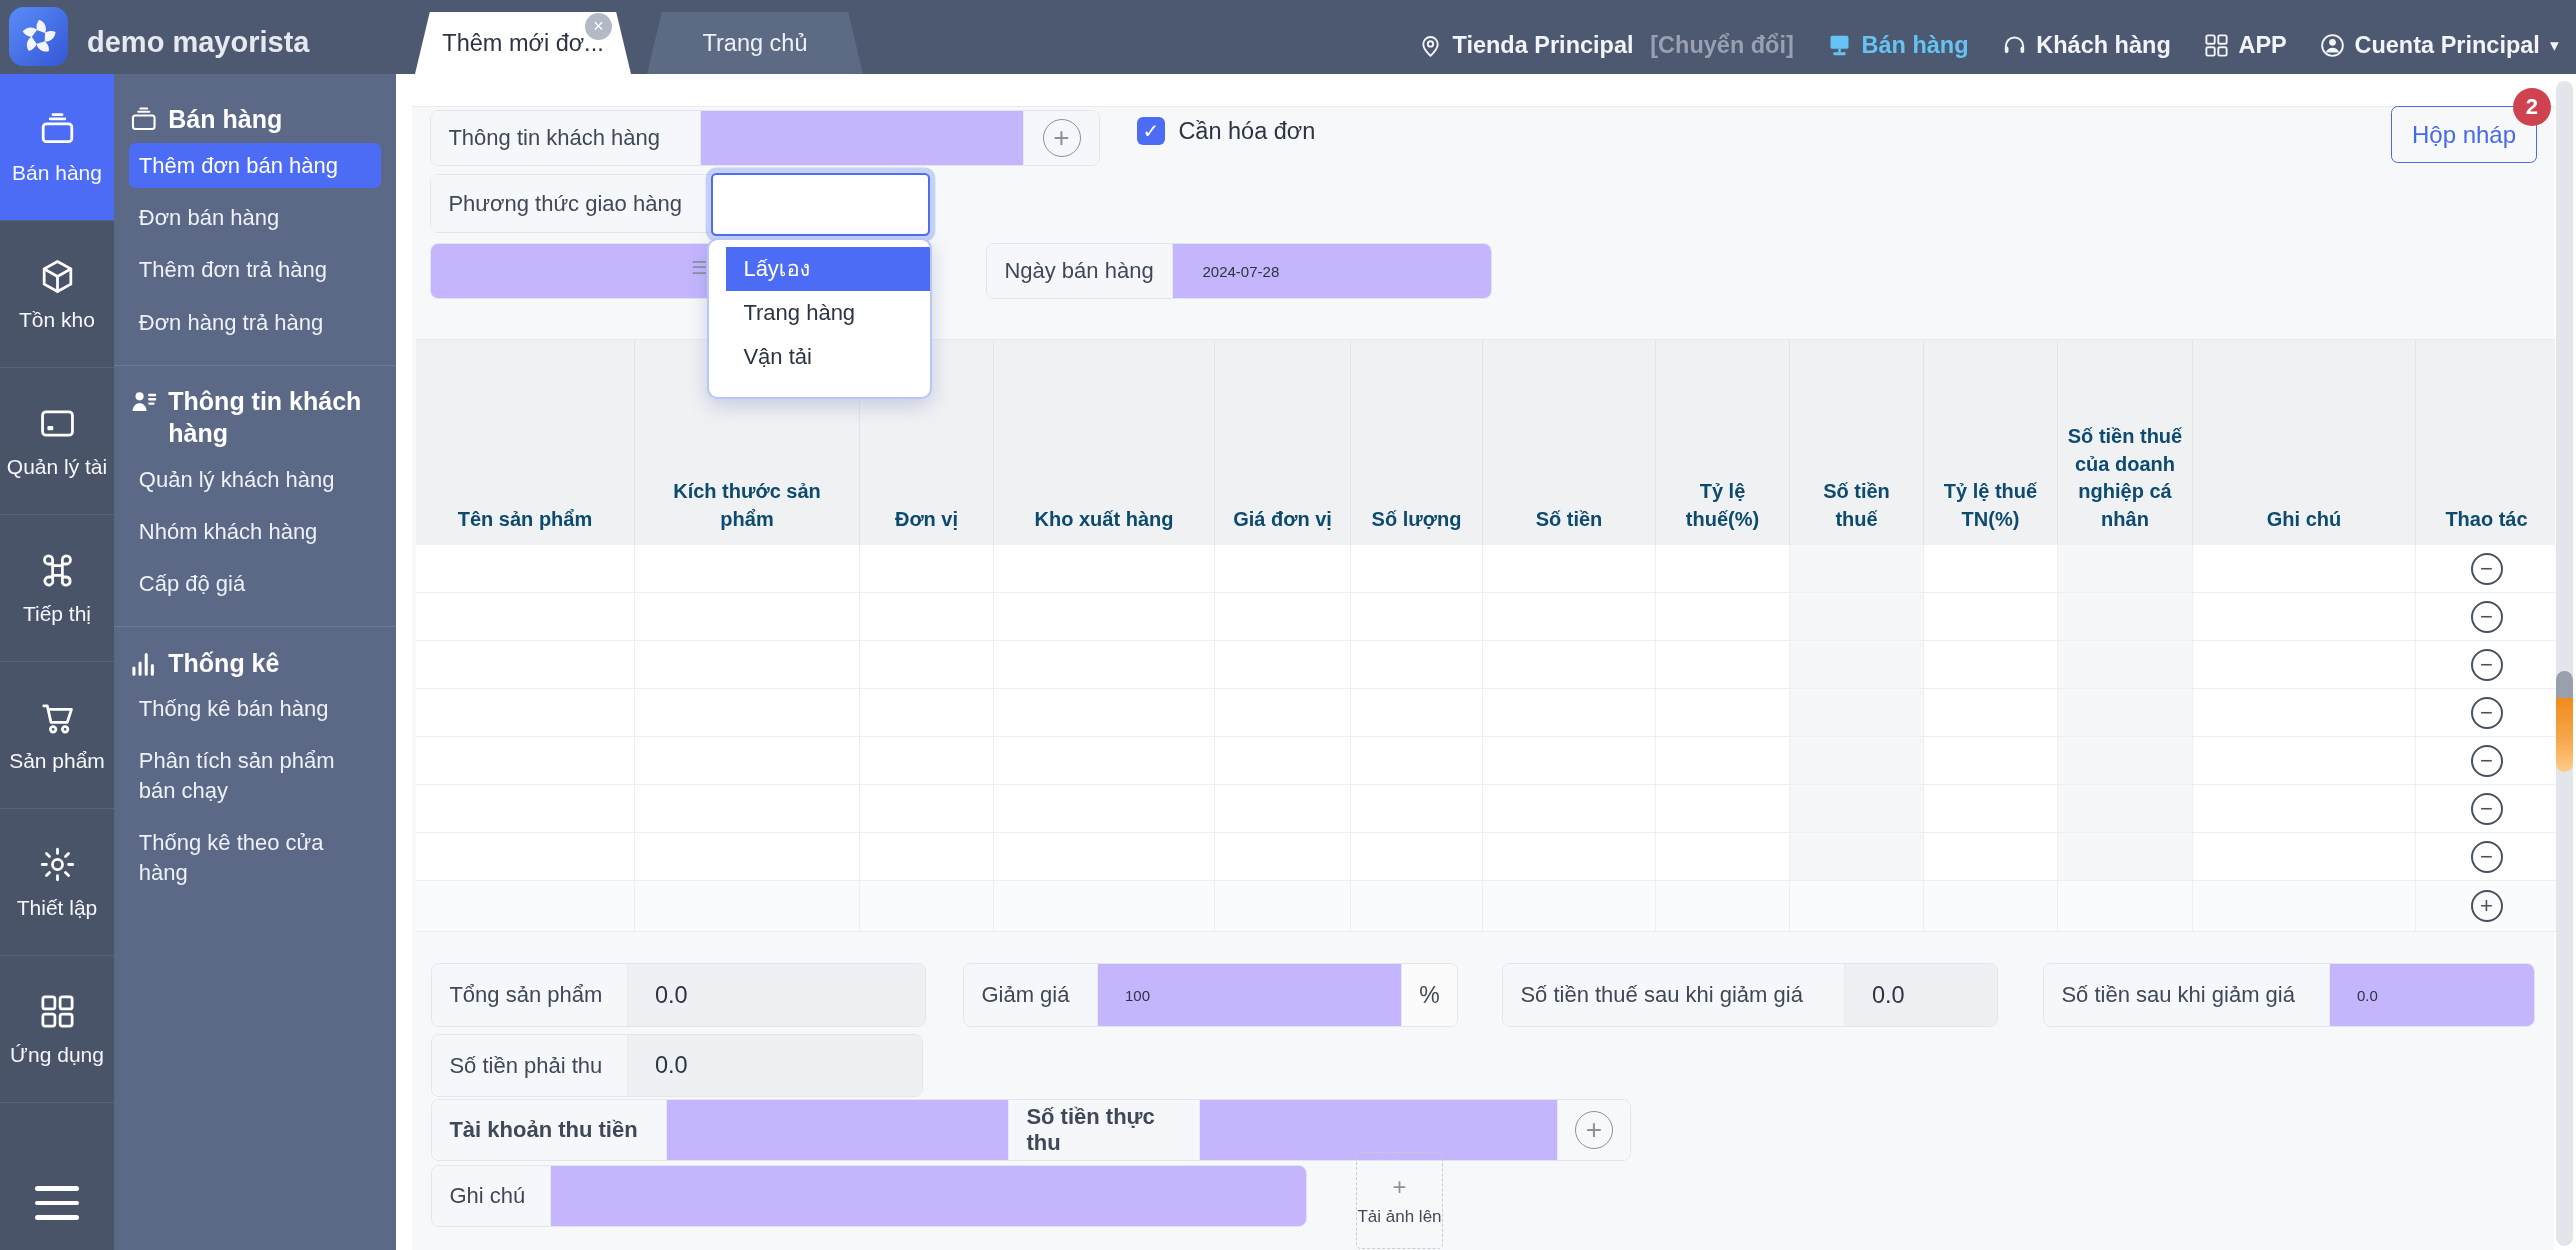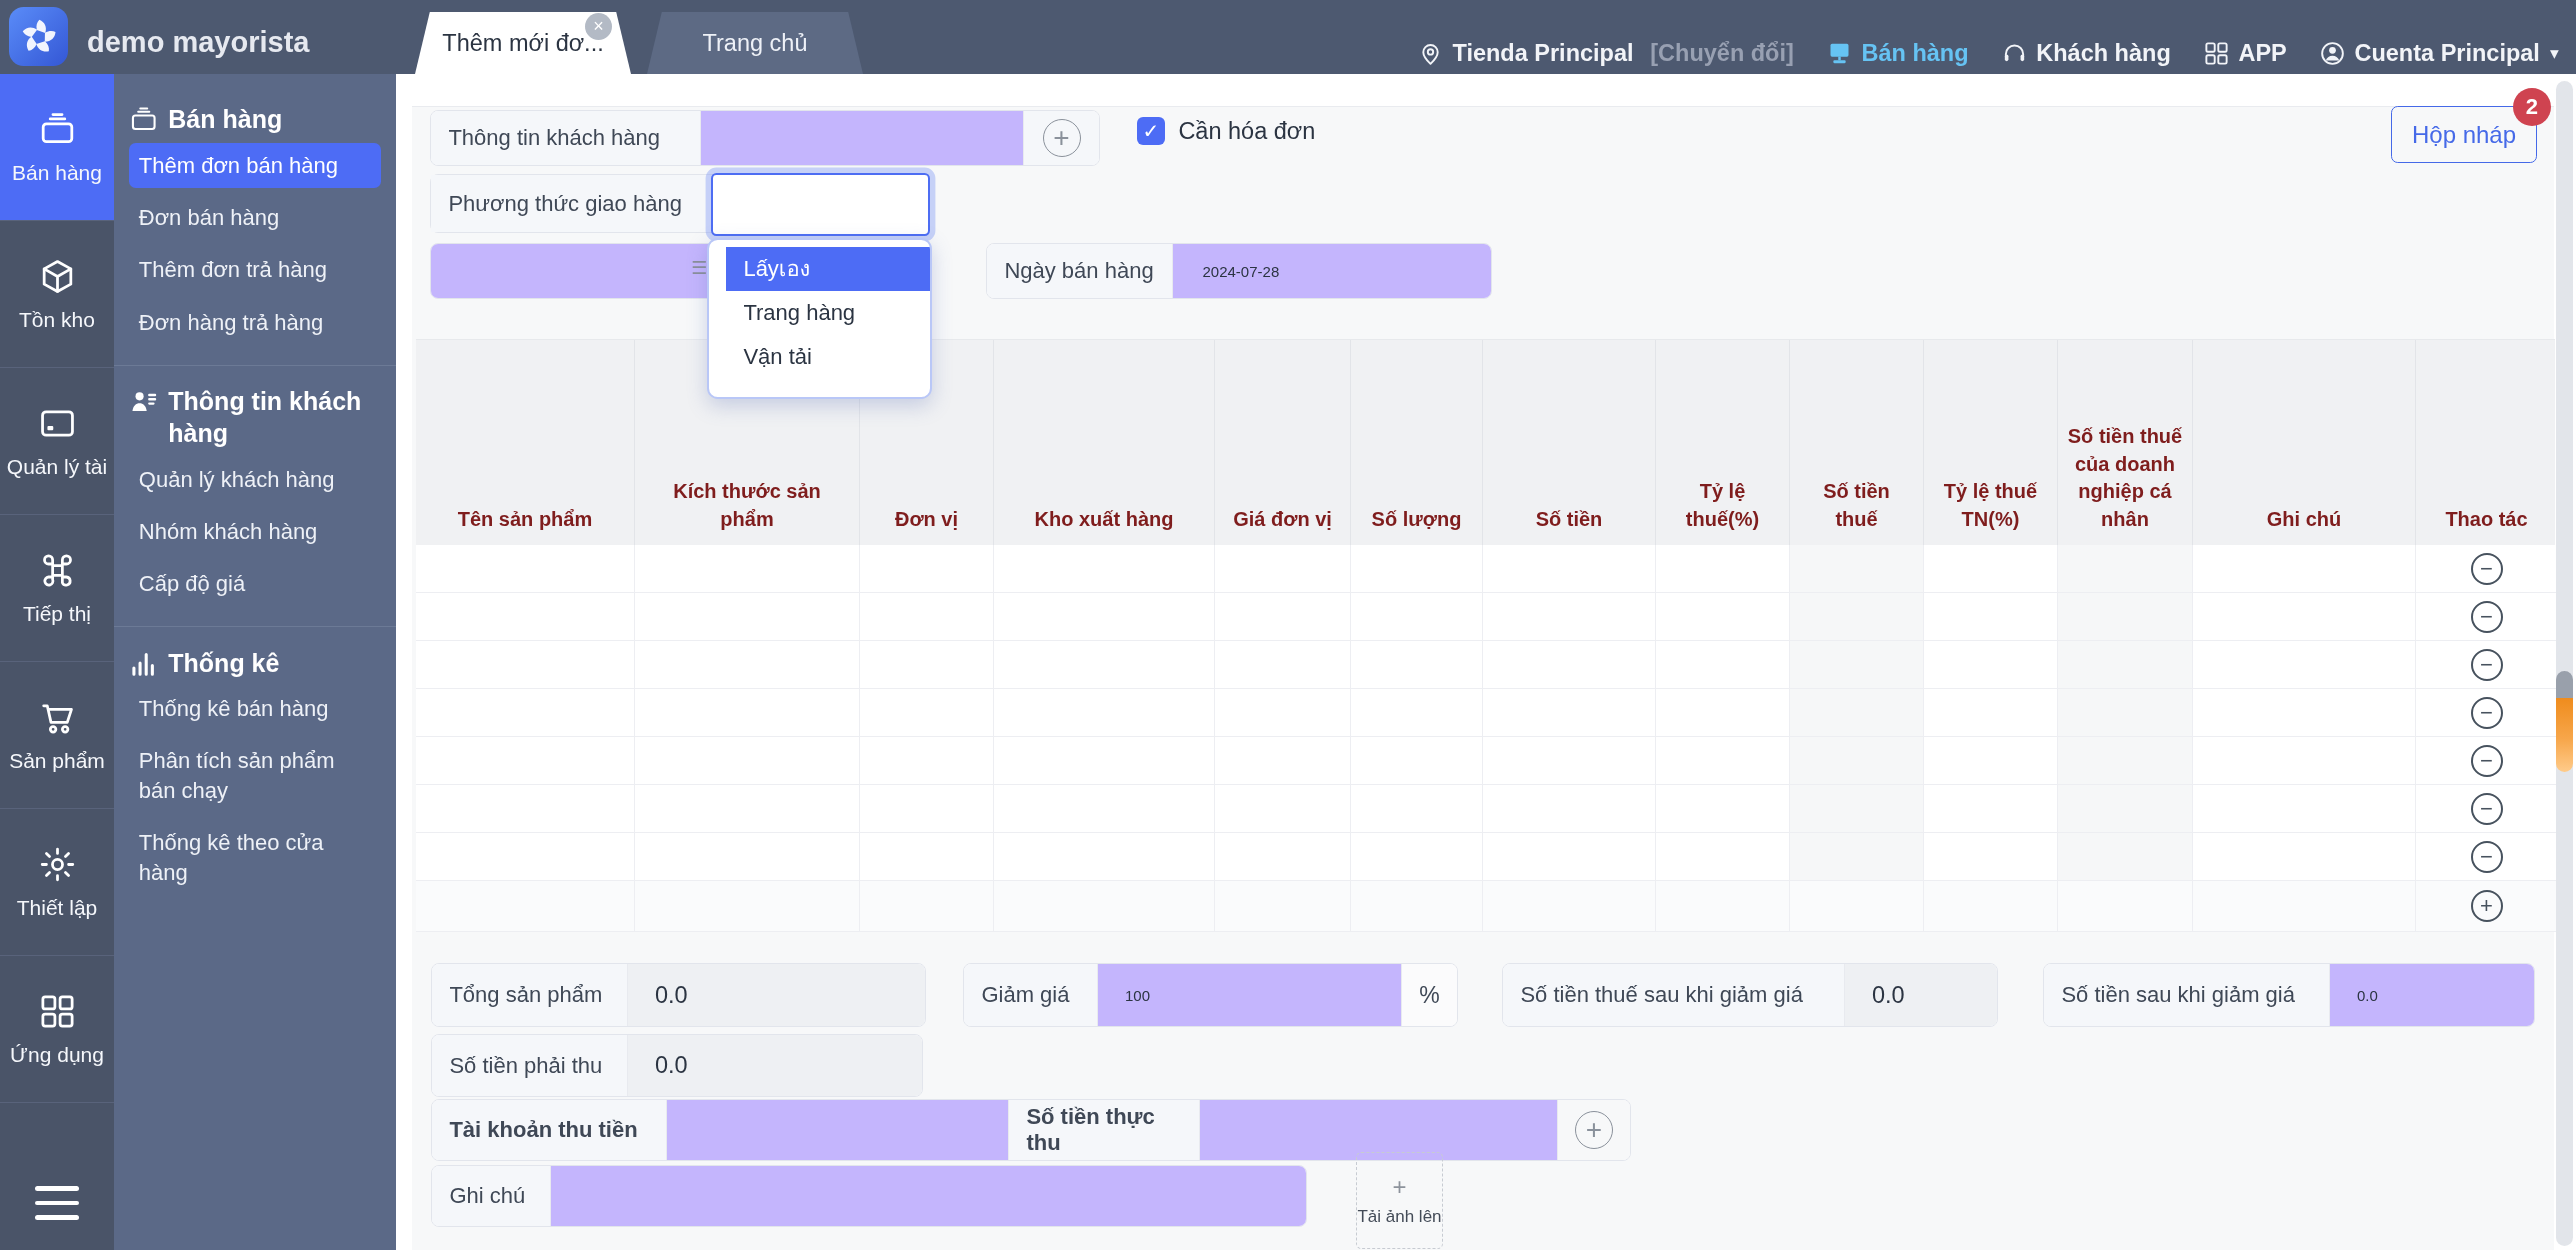--- a/index.html
+++ b/index.html
@@ -12,21 +12,21 @@
         background:linear-gradient(135deg,#5a8cf8,#3457d5);display:flex;align-items:center;justify-content:center;}
   #brand{position:absolute;left:87px;top:0;height:84px;display:flex;align-items:center;
          font-size:29px;font-weight:bold;color:#e6e9f0;}
   #tabs{position:absolute;left:415px;bottom:0;height:62px;display:flex;gap:16px;}
   .tab{position:relative;min-width:216px;box-sizing:border-box;padding:0 27px;display:flex;align-items:center;justify-content:center;
        font-size:23.5px;clip-path:polygon(14.8px 0,calc(100% - 14.8px) 0,100% 100%,0 100%);}
   .tab.active{background:#ffffff;color:#2b3442;}
   .tab:not(.active){background:#5d6a84;color:#eef1f7;}
   .tab-close{position:absolute;left:170px;top:1.3px;width:27px;height:27px;border-radius:50%;background:#b3bac5;
              color:#fff;font-size:18px;display:flex;align-items:center;justify-content:center;z-index:6;}
-  #topbar-right{position:absolute;right:17.4px;top:16px;height:74px;display:flex;align-items:center;gap:32px;}
+  #topbar-right{position:absolute;right:17.4px;top:8px;height:74px;display:flex;align-items:center;gap:32px;}
   .tb-item{display:flex;align-items:center;gap:8.7px;color:#f2f4f8;font-size:23.5px;font-weight:bold;white-space:nowrap;}
   .tb-item svg{width:27px;height:27px;}
   .tb-item .suffix{color:#98a0b2;margin-left:8px;}
   .tb-item.highlight{color:#66c3f3;}
   .tb-item .caret{font-size:17.4px;margin-left:1.3px;}
 
   
   #rail{position:absolute;left:0;top:74px;width:114px;bottom:0;background:#4a5468;}
   .rail-item{height:147px;display:flex;flex-direction:column;align-items:center;justify-content:center;gap:12px;
              border-bottom:0.7px solid #59637b;color:#fff;box-sizing:border-box;}
@@ -75,21 +75,21 @@
 
   #dropdown{position:absolute;left:311px;top:164px;width:225px;height:161px;background:#fff;z-index:20;box-sizing:border-box;
             border:2px solid #b9c7f7;border-radius:10.7px;box-shadow:0 6.7px 20px rgba(90,110,180,.28);padding-top:6.7px;overflow:hidden;padding-left:17px;}
   .dd-option{height:44px;display:flex;align-items:center;padding:0 17.4px;font-size:22px;color:#2b3442;}
   .dd-option.selected{background:#4d6cf5;color:#fff;}
 
   
   #table{position:absolute;left:20px;top:265px;width:2139px;}
   #thead{display:grid;height:205px;background:#f0f1f3;border-top:0.7px solid #e7e9ec;}
   .th{display:flex;align-items:flex-end;justify-content:center;text-align:center;box-sizing:border-box;
-      padding:0 9.4px 12px;font-size:20px;line-height:27.5px;font-weight:bold;color:#7f1d1d;border-right:0.7px solid #e2e4e8;}
+      padding:0 9.4px 12px;font-size:20px;line-height:27.5px;font-weight:bold;color:#0c4a6e;border-right:0.7px solid #e2e4e8;}
   .th:last-child{border-right:none;}
   .trow{display:grid;height:48px;background:#fff;}
   .trow.last{height:51px;}
   .trow.last .td{background:#fafbfc;}
   .td{box-sizing:border-box;border-right:0.7px solid #edeef2;border-bottom:0.7px solid #edeef2;
       display:flex;align-items:center;justify-content:center;}
   .td:last-child{border-right:none;}
   .td.gray{background:#f6f7f8;}
   .circle-btn{width:28px;height:28px;border:2px solid #47525e;border-radius:50%;color:#47525e;font-size:22px;
               display:flex;align-items:center;justify-content:center;line-height:1;background:transparent;}

